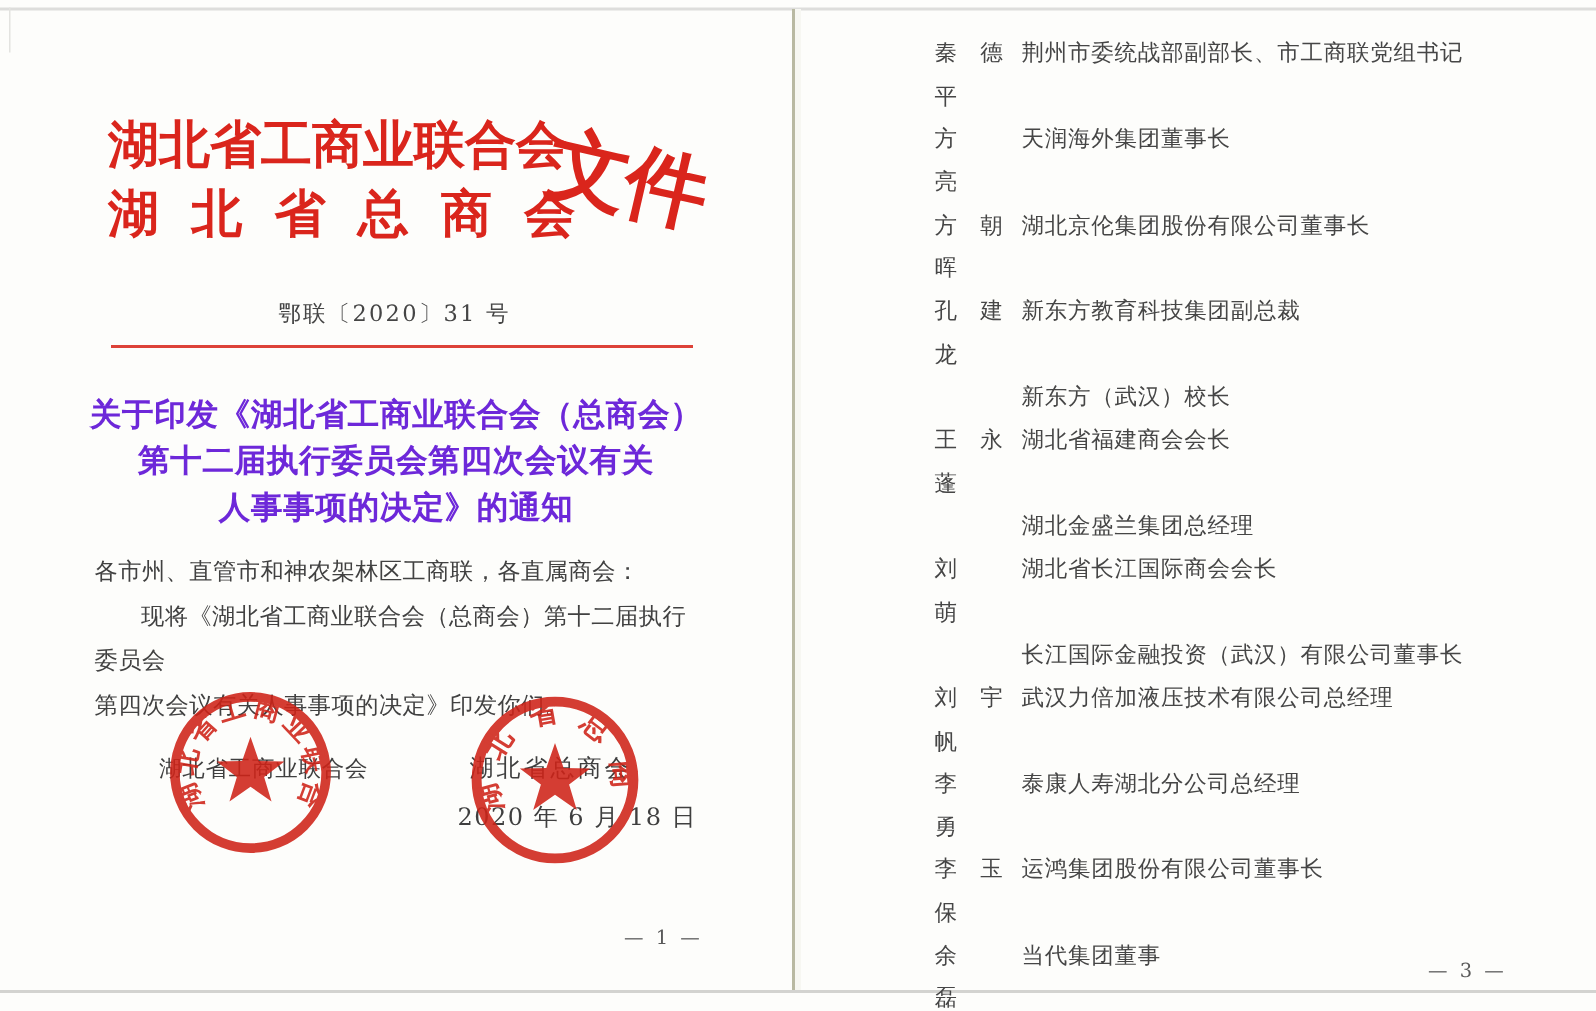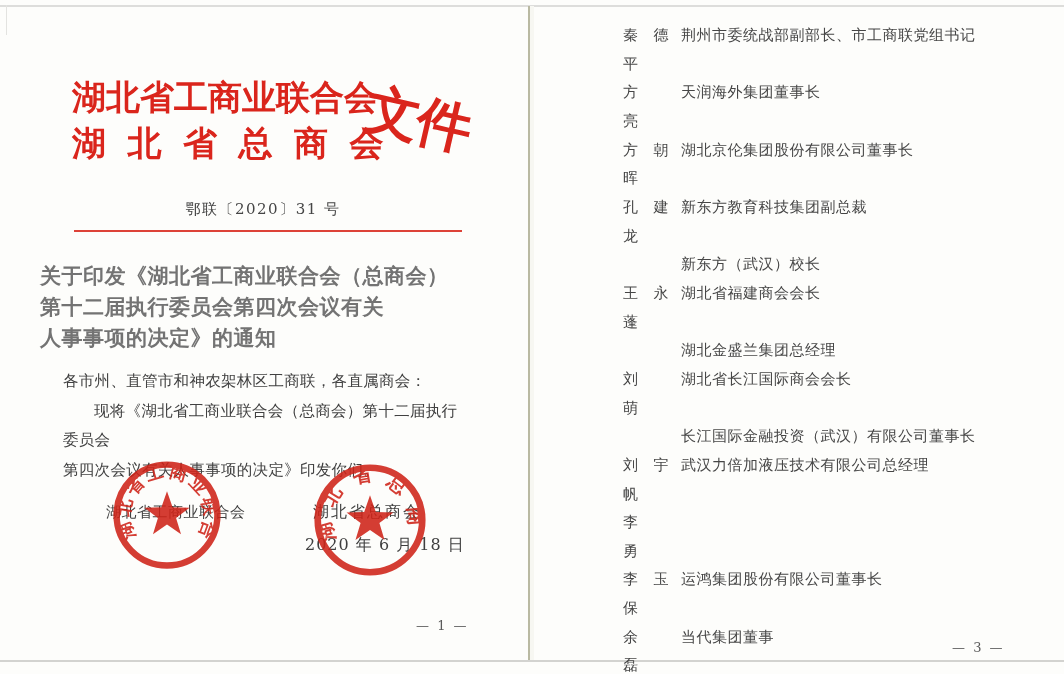--- a/index.html
+++ b/index.html
@@ -39,21 +39,21 @@
     transform:rotate(13deg);transform-origin:left top;
     white-space:nowrap;letter-spacing:-2px;
   }
   .doc-number{
     position:absolute;left:63px;top:200px;width:400px;
     text-align:center;font-size:15px;letter-spacing:1.5px;color:#454545;
   }
   .red-rule{position:absolute;left:74px;top:230px;width:388px;height:2px;background:var(--rule-red);}
   .doc-title{
     position:absolute;left:40px;top:260px;width:448px;
-    font-weight:bold;color:#737373;
+    text-align:center;font-weight:bold;color:#6d28d9;
     font-size:21px;line-height:31px;letter-spacing:0.5px;
   }
   .body-block{position:absolute;left:63px;top:367px;width:402px;font-size:15.5px;line-height:29.5px;color:#414141;letter-spacing:0.3px;}
   .body-par-indent{text-indent:31px;}
 
   .sig{position:absolute;color:#3f3f3f;white-space:nowrap;}
   .sig-org1{left:106px;top:503px;font-size:15px;letter-spacing:0.5px;}
   .sig-org2{left:313px;top:502px;font-size:16px;letter-spacing:2px;}
   .sig-date{left:305px;top:535px;font-size:16px;letter-spacing:1px;text-align:center;}
 
@@ -177,20 +177,21 @@
           <div class="member-row">
             <span class="m-name"></span>
             <span class="m-title">长江国际金融投资（武汉）有限公司董事长</span>
           </div>
           <div class="member-row">
             <span class="m-name">刘宇帆</span>
             <span class="m-title">武汉力倍加液压技术有限公司总经理</span>
           </div>
           <div class="member-row">
             <span class="m-name">李　勇</span>
+            <span class="m-title">泰康人寿湖北分公司总经理</span>
           </div>
           <div class="member-row">
             <span class="m-name">李玉保</span>
             <span class="m-title">运鸿集团股份有限公司董事长</span>
           </div>
           <div class="member-row">
             <span class="m-name">余　磊</span>
             <span class="m-title">当代集团董事</span>
           </div>
         </div>

